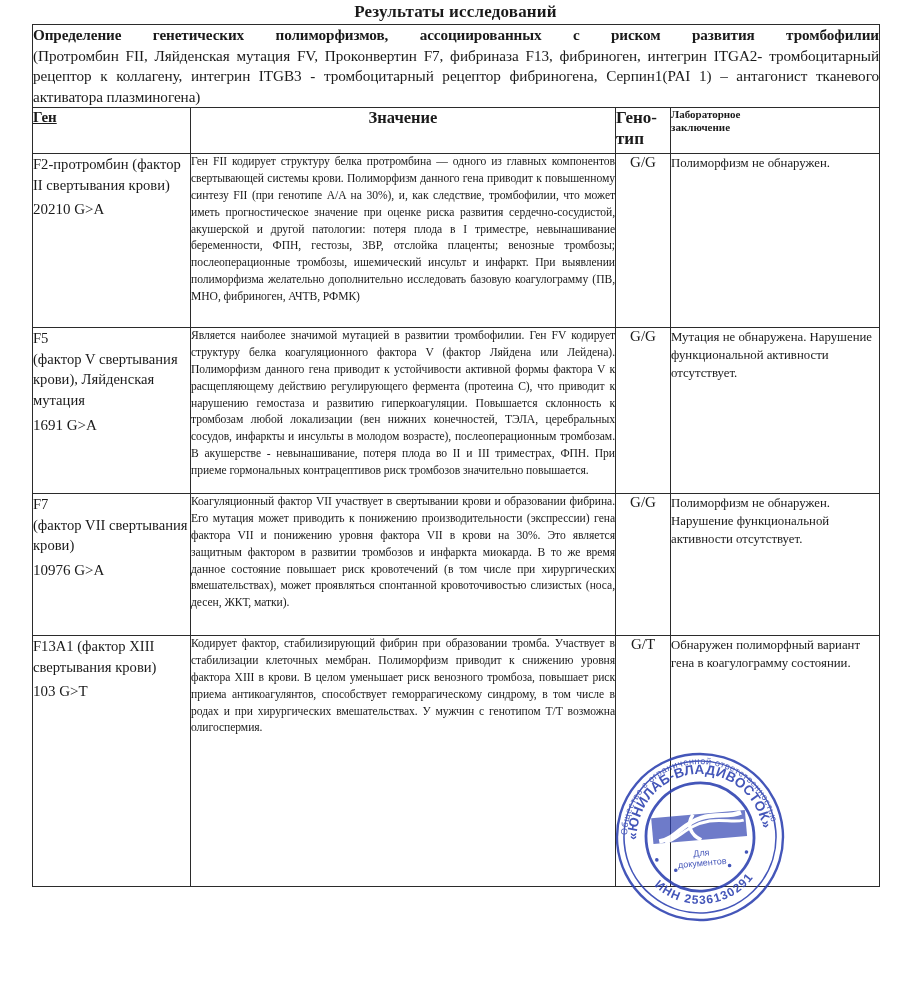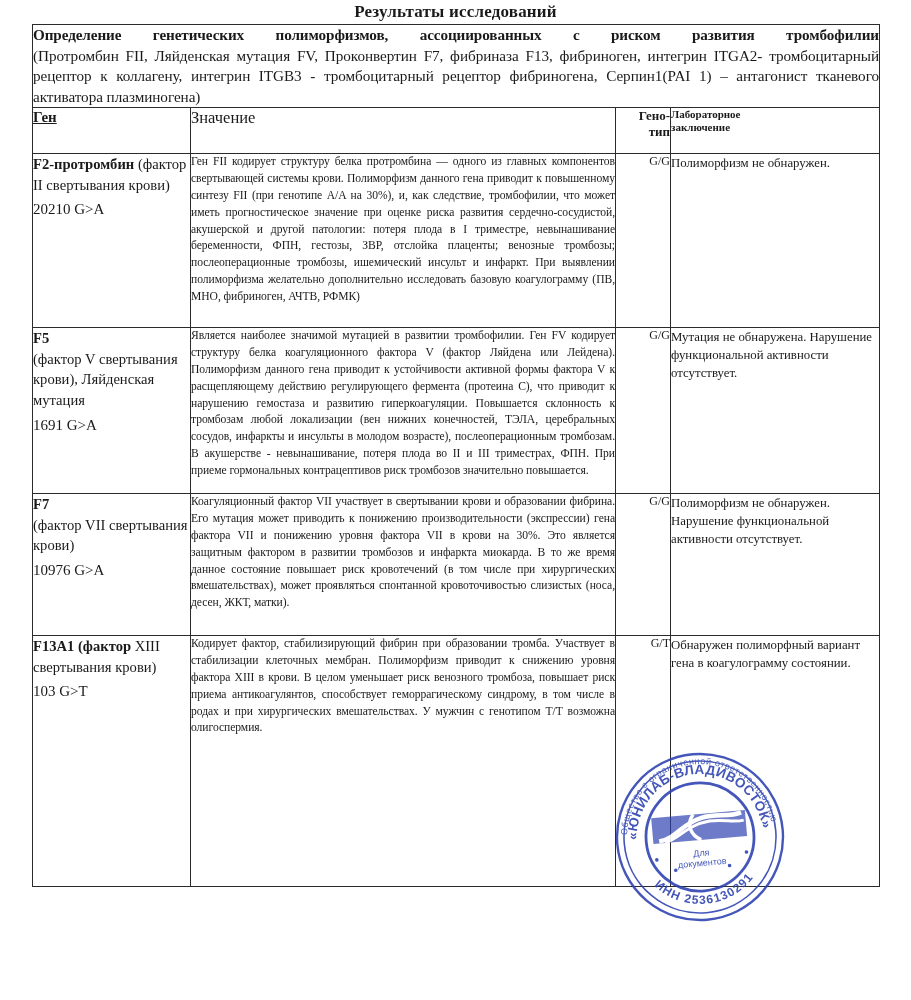--- a/index.html
+++ b/index.html
@@ -77,63 +77,63 @@
   }
   .hdr-gene {
     font-size: 15px;
     font-weight: bold;
     padding: 3px 0 0 7px;
     line-height: 1.2;
     text-decoration: underline;
   }
   .hdr-value {
     font-size: 16.5px;
-    font-weight: normal;
+    font-weight: bold;
+    text-align: center;
+    padding-top: 4px;
+  }
+  .hdr-genotype {
+    font-size: 17px;
+    font-weight: bold;
     text-align: left;
-    padding-top: 4px;
-  }
-  .hdr-genotype {
-    font-size: 13px;
-    font-weight: bold;
-    text-align: right;
     padding: 3px 2px 0 2px;
     line-height: 1.22;
   }
   .hdr-conclusion {
     font-size: 11px;
     font-weight: bold;
     padding: 3px 0 0 7px;
     line-height: 1.22;
   }
 
   
   .cell-gene {
     font-size: 14.6px;
     line-height: 1.42;
     padding: 9px 4px 4px 8px;
   }
   .cell-gene .gene-name {
-    font-weight: bold;
+    font-weight: normal;
   }
   .cell-gene .gene-variant {
     margin-top: 4px;
     font-size: 15px;
   }
 
   .cell-desc {
     font-size: 11.6px;
     line-height: 1.46;
     text-align: justify;
     padding: 9px 8px 6px 6px;
     letter-spacing: -0.05px;
   }
 
   .cell-genotype {
-    font-size: 12px;
-    text-align: right;
+    font-size: 15px;
+    text-align: center;
     padding: 9px 3px 3px 8px;
   }
 
   .cell-conclusion {
     font-size: 12.8px;
     line-height: 1.42;
     padding: 9px 6px 4px 8px;
   }
 
   

